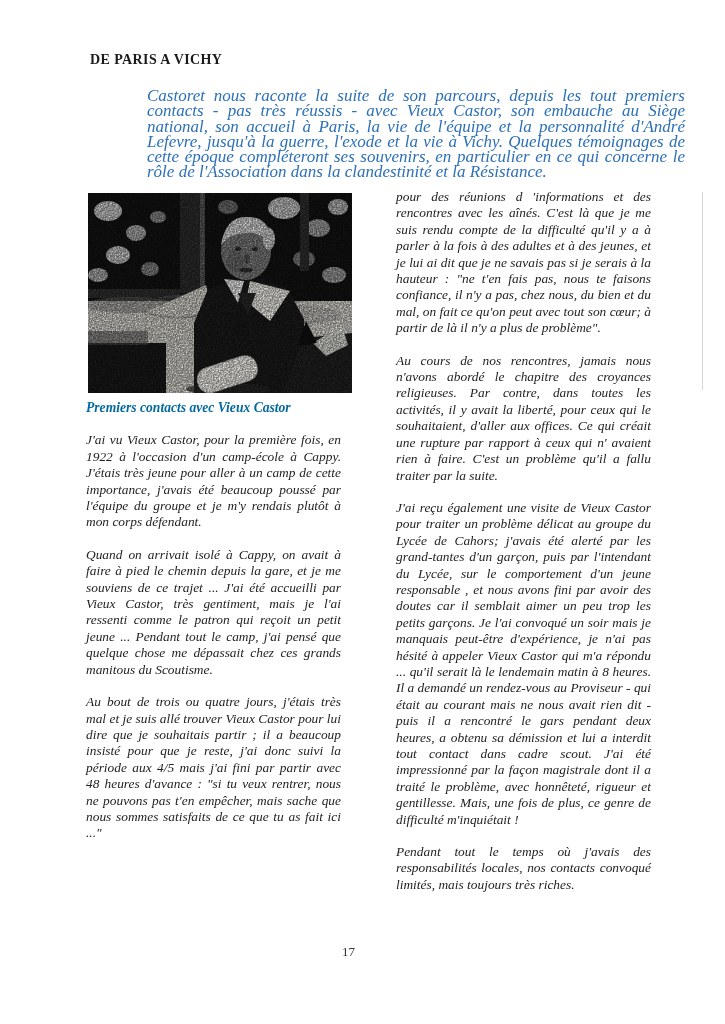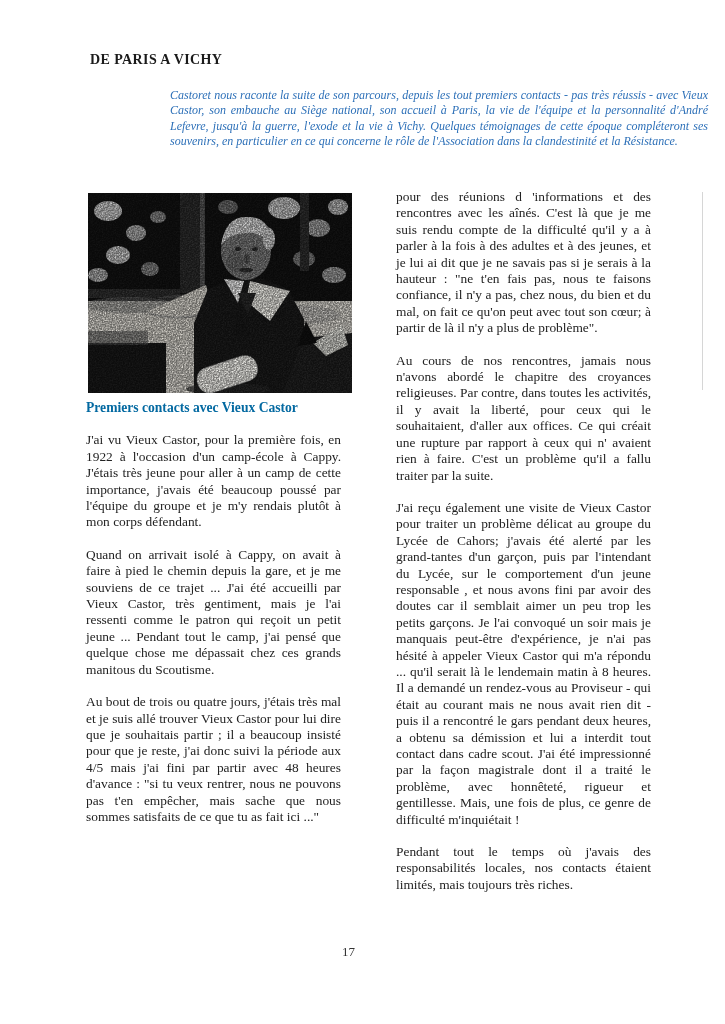--- a/index.html
+++ b/index.html
@@ -11,34 +11,34 @@
     color:#222222;
     overflow:hidden;
     border-radius:21px;
   }
   .chapter-heading{
     position:absolute;left:90px;top:52px;
     font-size:14px;font-weight:700;letter-spacing:.4px;
     color:#1b1b1b;
   }
   .intro{
-    position:absolute;left:170px;top:88px;width:538px;
-    font-style:italic;font-size:12px;line-height:15.3px;
+    position:absolute;left:147px;top:88px;width:538px;
+    font-style:italic;font-size:17px;line-height:15.3px;
     text-align:justify;
   }
   .photo{
     position:absolute;left:88px;top:193px;width:264px;height:200px;
   }
   .photo svg{display:block;width:264px;height:200px;}
   .col{
     position:absolute;
     font-size:13.4px;line-height:16.4px;
     text-align:justify;
   }
-  .col p{margin:0 16px 16px 0;}
+  .col p{margin:0 16px 16px 0;font-style:italic;}
   .left-col{left:86px;top:400px;width:271px;}
   .right-col{left:396px;top:189px;width:271px;}
   .section-heading{
     font-weight:700;font-size:13.6px;margin:0 0 15px 0;
     color:#0369a1;text-align:left;
   }
   .gap-large{margin-top:34px;}
   .page-number{
     position:absolute;left:0;right:28px;top:944px;
     text-align:center;font-size:13px;color:#333;
@@ -133,20 +133,20 @@
     <p class="section-heading">Premiers contacts avec Vieux Castor</p>
     <p>J'ai vu Vieux Castor, pour la première fois, en 1922 à l'occasion d'un camp-école à Cappy. J'étais très jeune pour aller à un camp de cette importance, j'avais été beaucoup poussé par l'équipe du groupe et je m'y rendais plutôt à mon corps défendant.</p>
     <p>Quand on arrivait isolé à Cappy, on avait à faire à pied le chemin depuis la gare, et je me souviens de ce trajet ... J'ai été accueilli par Vieux Castor, très gentiment, mais je l'ai ressenti comme le patron qui reçoit un petit jeune ... Pendant tout le camp, j'ai pensé que quelque chose me dépassait chez ces grands manitous du Scoutisme.</p>
     <p>Au bout de trois ou quatre jours, j'étais très mal et je suis allé trouver Vieux Castor pour lui dire que je souhaitais partir ; il a beaucoup insisté pour que je reste, j'ai donc suivi la période aux 4/5 mais j'ai fini par partir avec 48 heures d'avance : "si tu veux rentrer, nous ne pouvons pas t'en empêcher, mais sache que nous sommes satisfaits de ce que tu as fait ici ..."</p>
   </div>
 
   <div class="col right-col">
     <p>pour des réunions d 'informations et des rencontres avec les aînés. C'est là que je me suis rendu compte de la difficulté qu'il y a à parler à la fois à des adultes et à des jeunes, et je lui ai dit que je ne savais pas si je serais à la hauteur : "ne t'en fais pas, nous te faisons confiance, il n'y a pas, chez nous, du bien et du mal, on fait ce qu'on peut avec tout son cœur; à partir de là il n'y a plus de problème".</p>
     <p>Au cours de nos rencontres, jamais nous n'avons abordé le chapitre des croyances religieuses. Par contre, dans toutes les activités, il y avait la liberté, pour ceux qui le souhaitaient, d'aller aux offices. Ce qui créait une rupture par rapport à ceux qui n' avaient rien à faire. C'est un problème qu'il a fallu traiter par la suite.</p>
     <p>J'ai reçu également une visite de Vieux Castor pour traiter un problème délicat au groupe du Lycée de Cahors; j'avais été alerté par les grand-tantes d'un garçon, puis par l'intendant du Lycée, sur le comportement d'un jeune responsable , et nous avons fini par avoir des doutes car il semblait aimer un peu trop les petits garçons. Je l'ai convoqué un soir mais je manquais peut-être d'expérience, je n'ai pas hésité à appeler Vieux Castor qui m'a répondu ... qu'il serait là le lendemain matin à 8 heures. Il a demandé un rendez-vous au Proviseur - qui était au courant mais ne nous avait rien dit - puis il a rencontré le gars pendant deux heures, a obtenu sa démission et lui a interdit tout contact dans cadre scout. J'ai été impressionné par la façon magistrale dont il a traité le problème, avec honnêteté, rigueur et gentillesse. Mais, une fois de plus, ce genre de difficulté m'inquiétait !</p>
-    <p class="gap-large">Pendant tout le temps où j'avais des responsabilités locales, nos contacts étaient limités, mais toujours très riches.</p>
+    <p class="gap-large">Pendant tout le temps où j'avais des responsabilités locales, nos contacts convoqué limités, mais toujours très riches.</p>
   </div>
 
   <div class="scan-line"></div>
 
   <div class="page-number">17</div>
 
 </div>
 
 </body></html>

